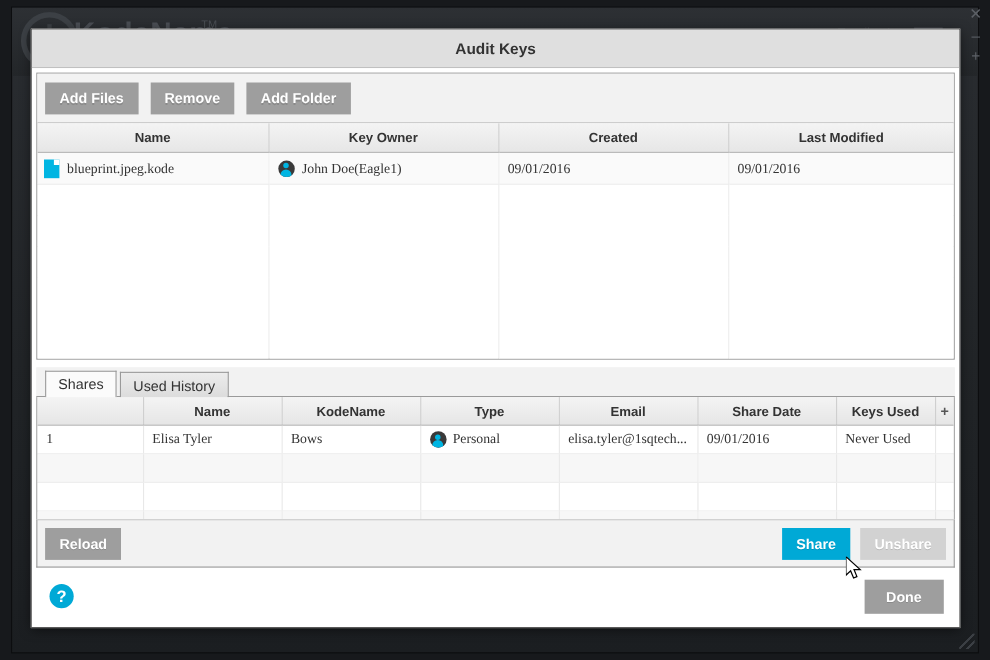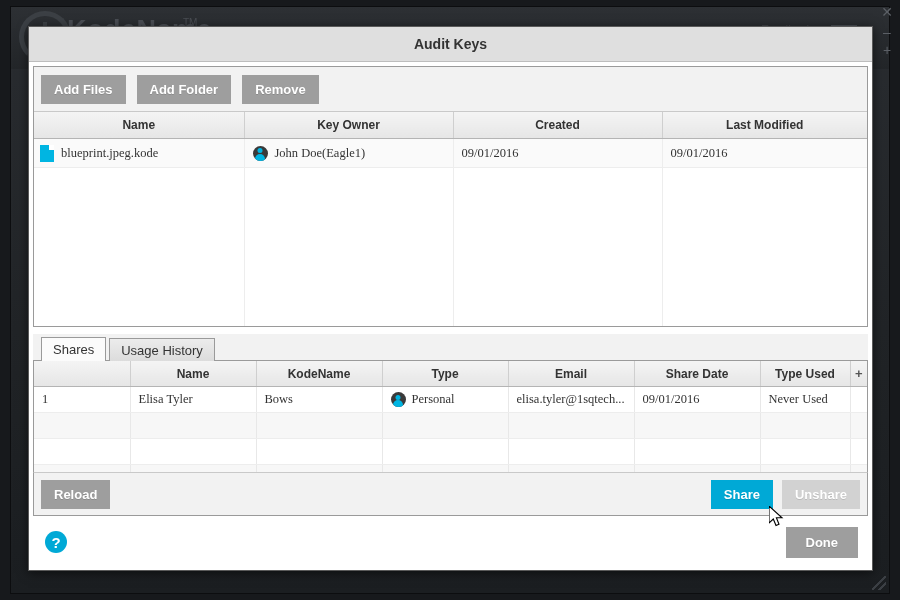--- a/index.html
+++ b/index.html
@@ -353,22 +353,22 @@
   <div class="dialog">
 
     <div class="dialog-title">Audit Keys</div>
 
     <div class="dialog-body">
 
       <div class="panel files-panel">
 
         <div class="toolbar">
           <button class="btn">Add Files</button>
+          <button class="btn">Remove</button>
           <button class="btn">Add Folder</button>
-          <button class="btn">Remove</button>
         </div>
 
         <div class="files-grid-wrap">
           <table class="grid files-grid">
             <colgroup>
               <col style="width:210px">
                 <col style="width:209px">
                 <col style="width:209px">
                 <col>
             </colgroup>
@@ -423,21 +423,21 @@
                 </tr>
             </tbody>
           </table>
         </div>
       </div>
 
       <div class="shares-panel">
 
         <div class="tabstrip">
           <div class="tab active">Shares</div>
-          <div class="tab">Usage History</div>
+          <div class="tab">Used History</div>
         </div>
 
         <div class="shares-grid-wrap">
           <table class="grid shares-grid">
             <colgroup>
               <col style="width:96px">
                 <col style="width:126px">
                 <col style="width:126px">
               <col style="width:126px">
                 <col style="width:126px">
@@ -446,21 +446,21 @@
                 <col style="width:17px">
             </colgroup>
             <thead>
               <tr>
                 <th></th>
                 <th>Name</th>
                 <th>KodeName</th>
                 <th>Type</th>
                 <th>Email</th>
                 <th>Share Date</th>
-                <th>Type Used</th>
+                <th>Keys Used</th>
                 <th class="plus-col">+</th>
               </tr>
             </thead>
             <tbody>
               <tr class="odd">
                 <td>1</td>
                 <td>Elisa Tyler</td>
                 <td>Bows</td>
                 <td>
                   <span class="type-cell">

